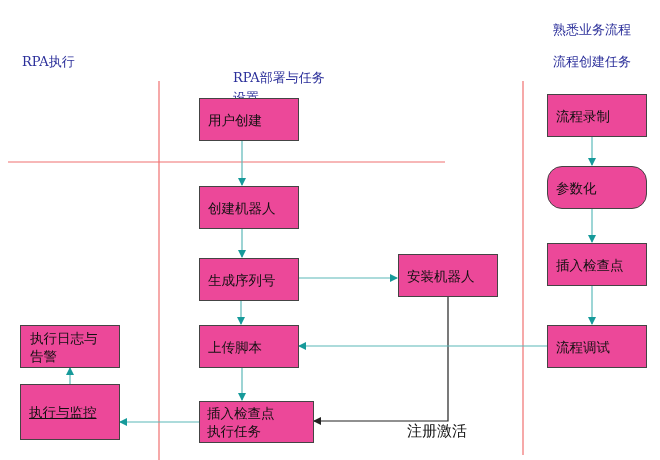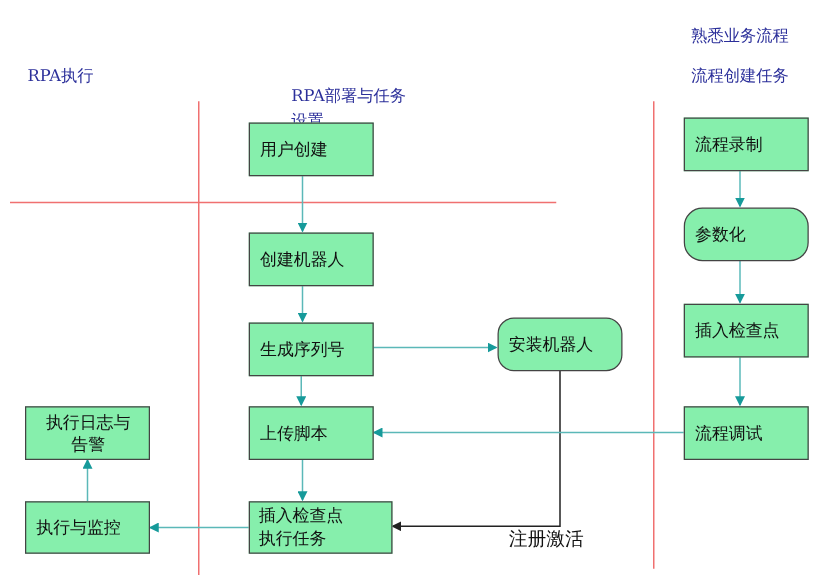--- a/index.html
+++ b/index.html
@@ -2,21 +2,21 @@
 <html><head>
 <meta charset="utf-8">
 <style>
   html, body { margin: 0; padding: 0; background: #ffffff; }
   body { width: 660px; height: 460px; position: relative; overflow: hidden;
          font-family: "DejaVu Sans", "Liberation Sans", sans-serif; }
   #canvas { position: absolute; left: 0; top: 0; width: 660px; height: 460px; }
   .lane-title { position: absolute; color: #2b2f9a; font-size: 13px;
                 font-family: "DejaVu Serif", "Liberation Serif", serif; line-height: 20px; white-space: nowrap; }
   .box { position: absolute; box-sizing: border-box; border: 1px solid #444;
-         background: #86efac; color: #111; font-size: 13.5px; line-height: 18px;
+         background: #ec4899; color: #111; font-size: 13.5px; line-height: 18px;
          padding: 0 8px; display: flex; align-items: center; }
   .box span { display: block; }
   .note { position: absolute; font-size: 15px; color: #111;
           font-family: "DejaVu Serif", "Liberation Serif", serif; white-space: nowrap; }
 </style>
 </head>
 <body>
 
 <svg id="canvas" width="660" height="460" viewBox="0 0 660 460">
   <defs>
@@ -65,36 +65,36 @@
 
 <div class="box" style="left:199px; top:98px; width:100px; height:43px;">
   <span>用户创建</span>
 </div>
 <div class="box" style="left:199px; top:186px; width:100px; height:43px;">
   <span>创建机器人</span>
 </div>
 <div class="box" style="left:199px; top:258px; width:100px; height:43px;">
   <span>生成序列号</span>
 </div>
-<div class="box" style="left:398px; top:254px; width:100px; height:43px;border-radius:13px;">
+<div class="box" style="left:398px; top:254px; width:100px; height:43px;">
   <span>安装机器人</span>
 </div>
 <div class="box" style="left:199px; top:325px; width:100px; height:43px;">
   <span>上传脚本</span>
 </div>
 <div class="box" style="left:199px; top:401px; width:115px; height:42px; flex-direction:column; align-items:flex-start; justify-content:center; padding-left:7px;">
   <span>插入检查点</span>
   <span>执行任务</span>
 </div>
 
-<div class="box" style="left:20px; top:325px; width:100px; height:43px; flex-direction:column; align-items:center; justify-content:center; padding-left:9px;">
+<div class="box" style="left:20px; top:325px; width:100px; height:43px; flex-direction:column; align-items:flex-start; justify-content:center; padding-left:9px;">
   <span>执行日志与</span>
   <span>告警</span>
 </div>
-<div class="box" style="left:20px; top:401px; width:100px; height:42px;">
+<div class="box" style="left:20px; top:384px; width:100px; height:56px;text-decoration:underline;">
   <span>执行与监控</span>
 </div>
 
 <div class="box" style="left:547px; top:94px; width:100px; height:43px;">
   <span>流程录制</span>
 </div>
 <div class="box" style="left:547px; top:166px; width:100px; height:43px;border-radius:15px;">
   <span>参数化</span>
 </div>
 <div class="box" style="left:547px; top:243px; width:100px; height:43px;">

